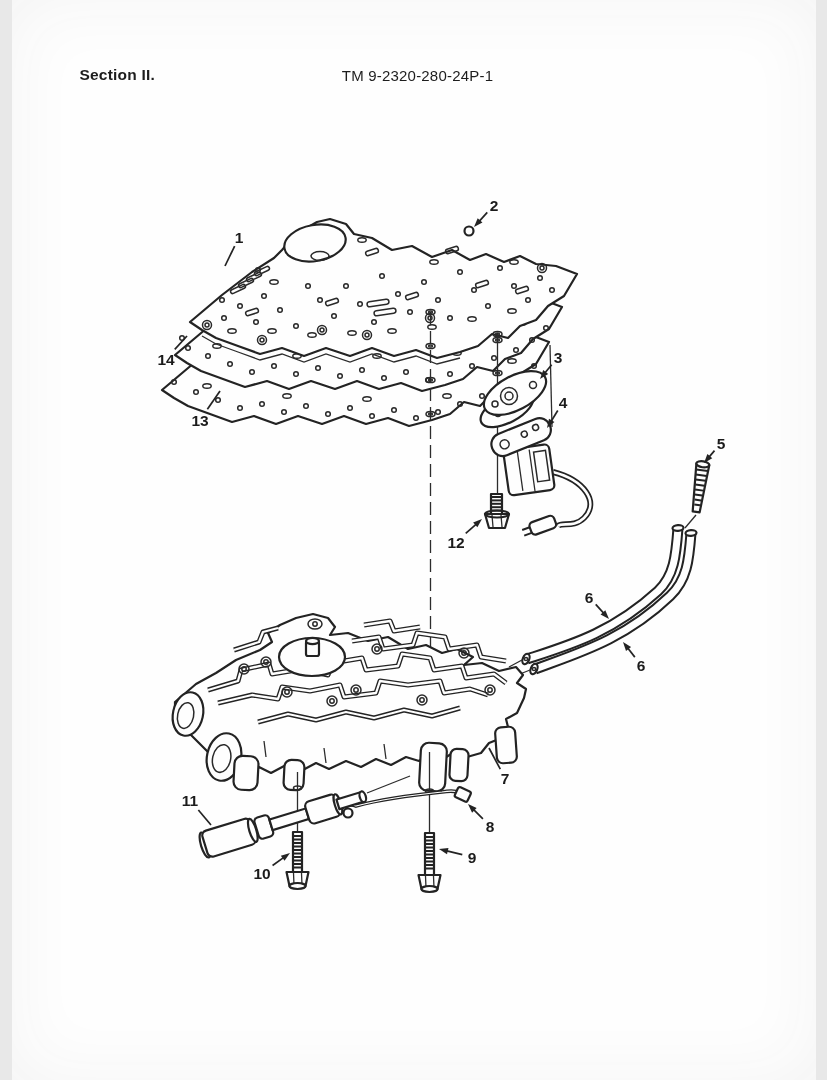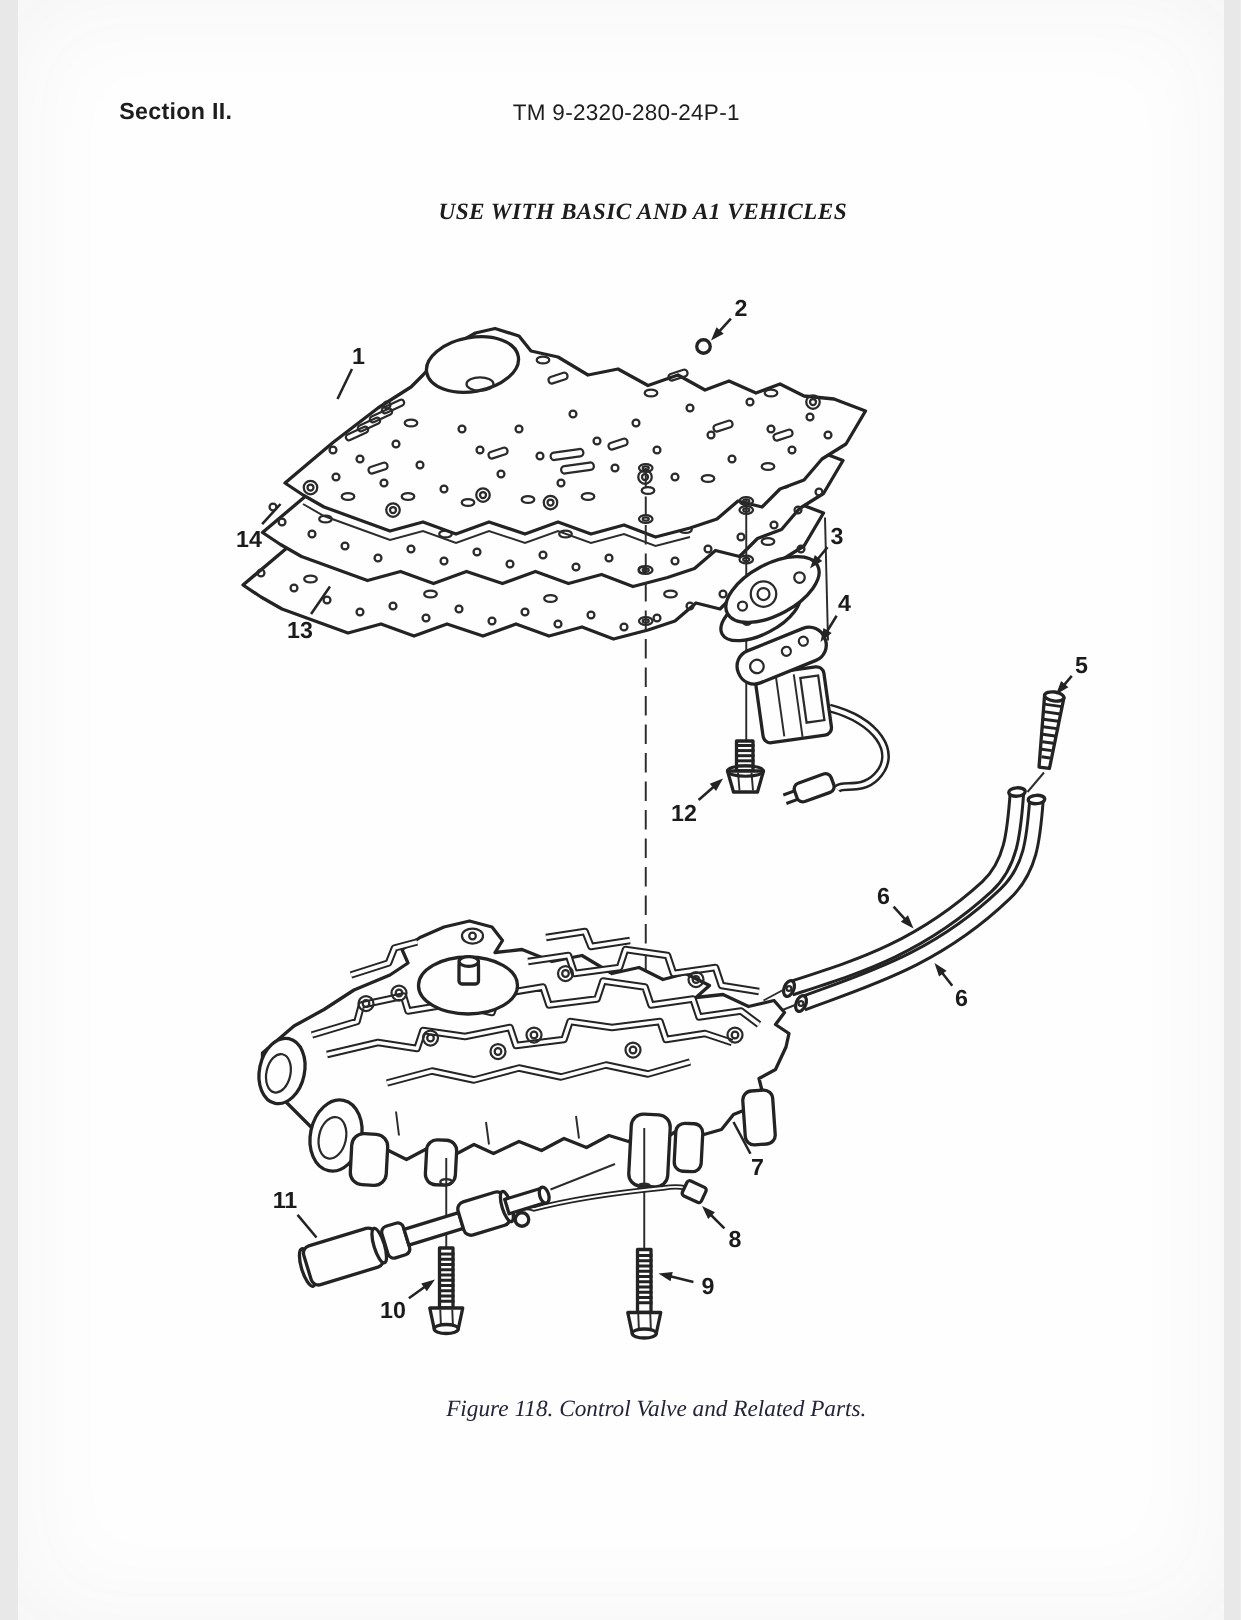--- a/index.html
+++ b/index.html
@@ -40,21 +40,20 @@
     fill:#1b1b1b;
   }
 </style>
 </head>
 <body>
 
 <div class="page">
 
   <span class="hdr-section">Section II.</span>
   <span class="hdr-tm">TM 9-2320-280-24P-1</span>
-  <span class="usage-note">USE WITH BASIC AND A1 VEHICLES</span>
 
   <svg class="art" width="827" height="1080" viewBox="0 0 827 1080">
     <defs>
       <path id="plateOutline" d="M 178,322 L 210,295 L 240,272 L 262,258 L 270,250 L 284,234 L 305,222 L 318,219 L 334,224 L 342,234 L 360,238 L 380,250 L 400,246 L 420,257 L 440,250 L 458,260 L 474,254 L 492,262 L 508,256 L 524,264 L 544,266 L 565,274 L 552,296 L 536,306 L 524,320 L 508,326 L 496,338 L 480,334 L 466,346 L 448,352 L 425,358 L 404,350 L 382,356 L 360,348 L 338,356 L 314,348 L 292,356 L 270,348 L 248,354 L 226,346 L 204,338 L 190,330 Z"></path>
     </defs>
 
     <g>
       <use href="#plateOutline" transform="translate(-28,68)" class="part"></use>
       <g id="holes13">
           <circle cx="162" cy="382" r="2.3" class="hole"></circle>
@@ -466,14 +465,13 @@
           <line x1="195.38052842544758" y1="409.298233783101" x2="208" y2="391" stroke="#232323" stroke-width="1.7"></line>
           <text x="188" y="425.5" text-anchor="middle" class="callout-num">13</text>
         </g>
         <g>
           <line x1="162.76550173227733" y1="349.3996885789344" x2="175" y2="336" stroke="#232323" stroke-width="1.7"></line>
           <text x="154" y="364.5" text-anchor="middle" class="callout-num">14</text>
         </g>
       </g>
   </svg>
 
-  <span class="fig-caption">Figure 118.  Control Valve and Related Parts.</span>
 </div>
 
 </body></html>

